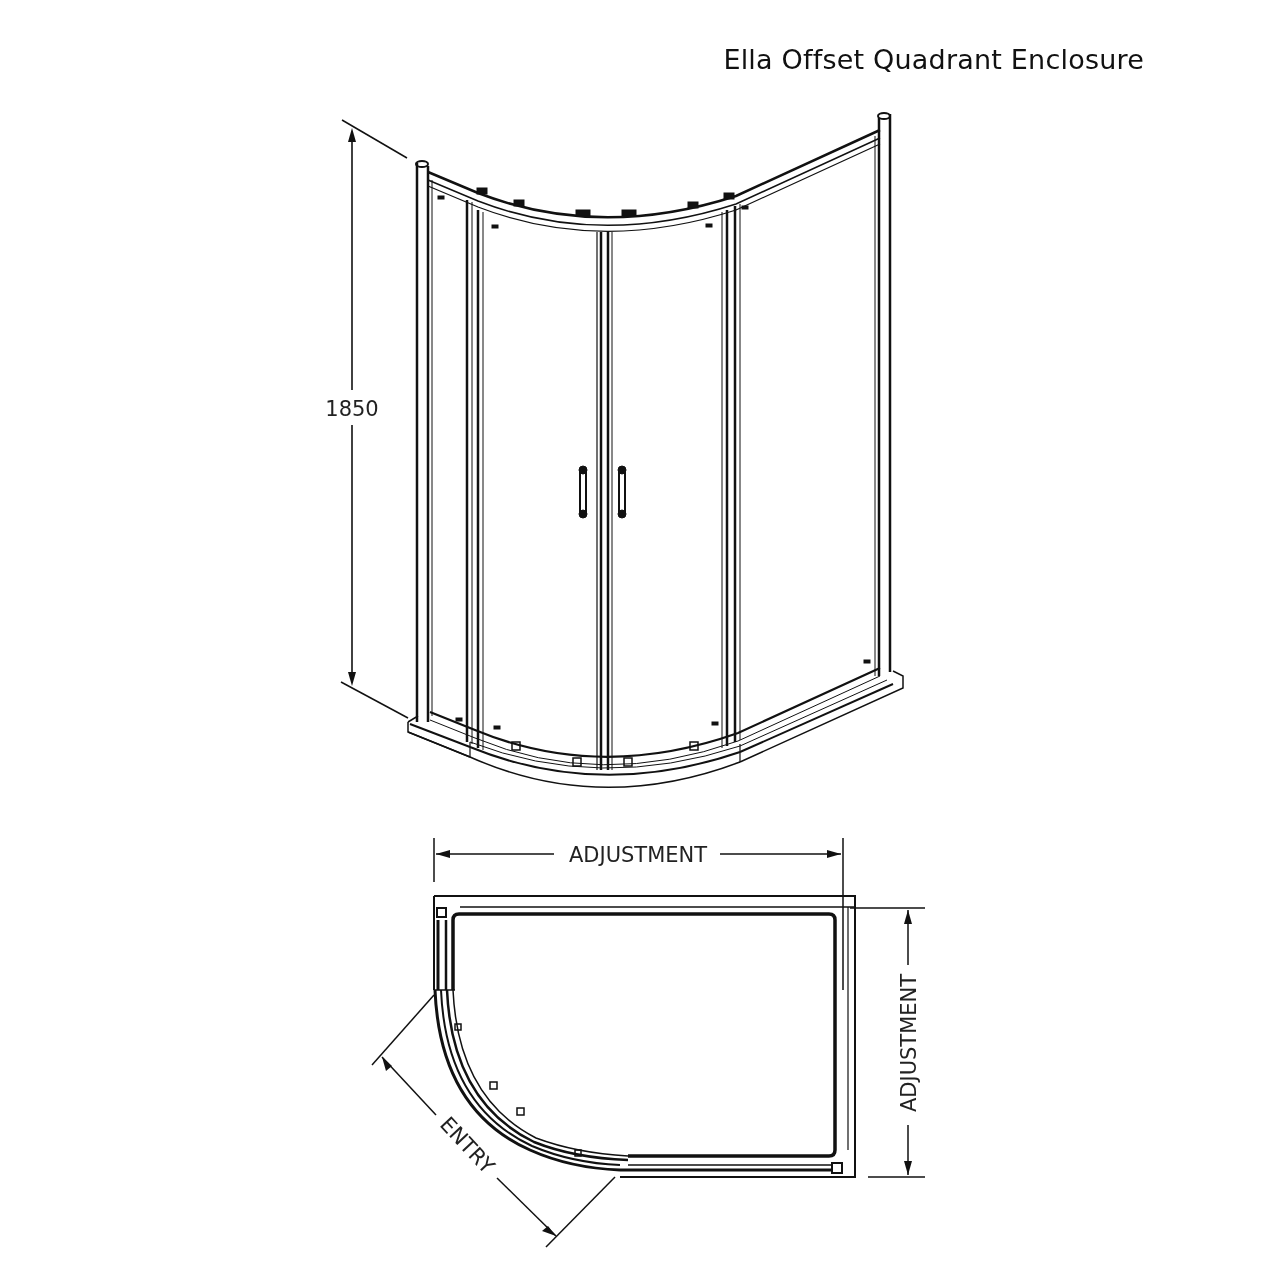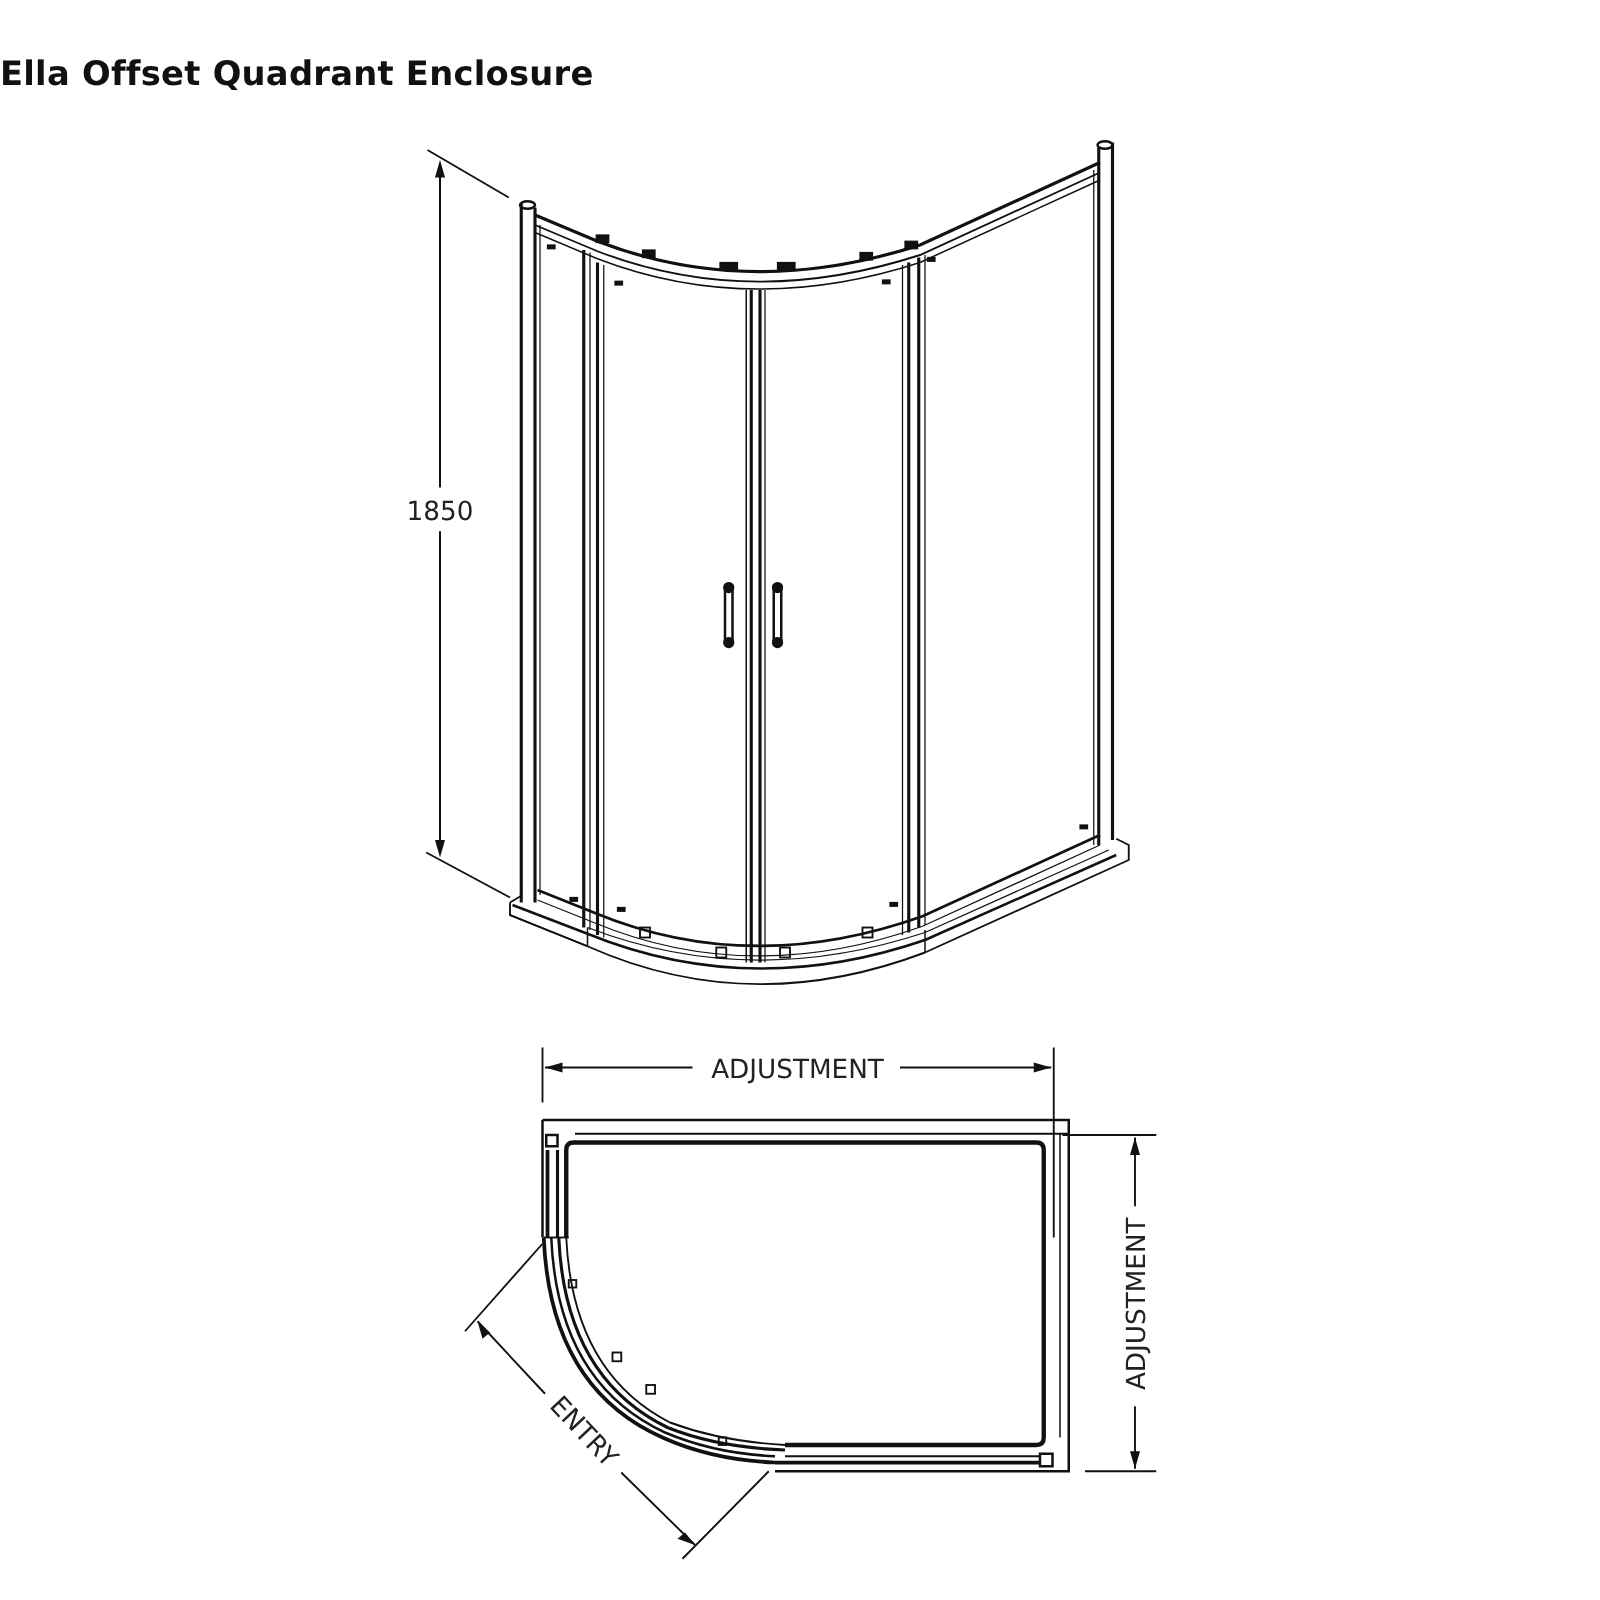--- a/index.html
+++ b/index.html
@@ -1,19 +1,19 @@
 <!DOCTYPE html>
 <html><head>
   <meta charset="utf-8">
   <style>
     html, body { margin: 0; padding: 0; background: #ffffff; }
     body { width: 1280px; height: 1280px; position: relative; overflow: hidden; }
     .title {
-      position: absolute; left: 0; width: 1144px; top: 44px; text-align: left;
-      font-family: "DejaVu Sans", sans-serif; font-weight: bold; font-size: 27px; color: #111;
+      position: absolute; left: 0; width: 1144px; top: 44px; text-align: right;
+      font-family: "DejaVu Sans", sans-serif; font-weight: normal; font-size: 27px; color: #111;
       letter-spacing: 0.2px;
     }
     svg.drawing { position: absolute; left: 0; top: 0; }
     .dimtext { font-family: "DejaVu Sans", sans-serif; font-size: 21px; fill: #222; }
     .ln { stroke: #111; fill: none; }
   </style>
 </head>
 <body>
 
 <div class="title">Ella Offset Quadrant Enclosure</div>

